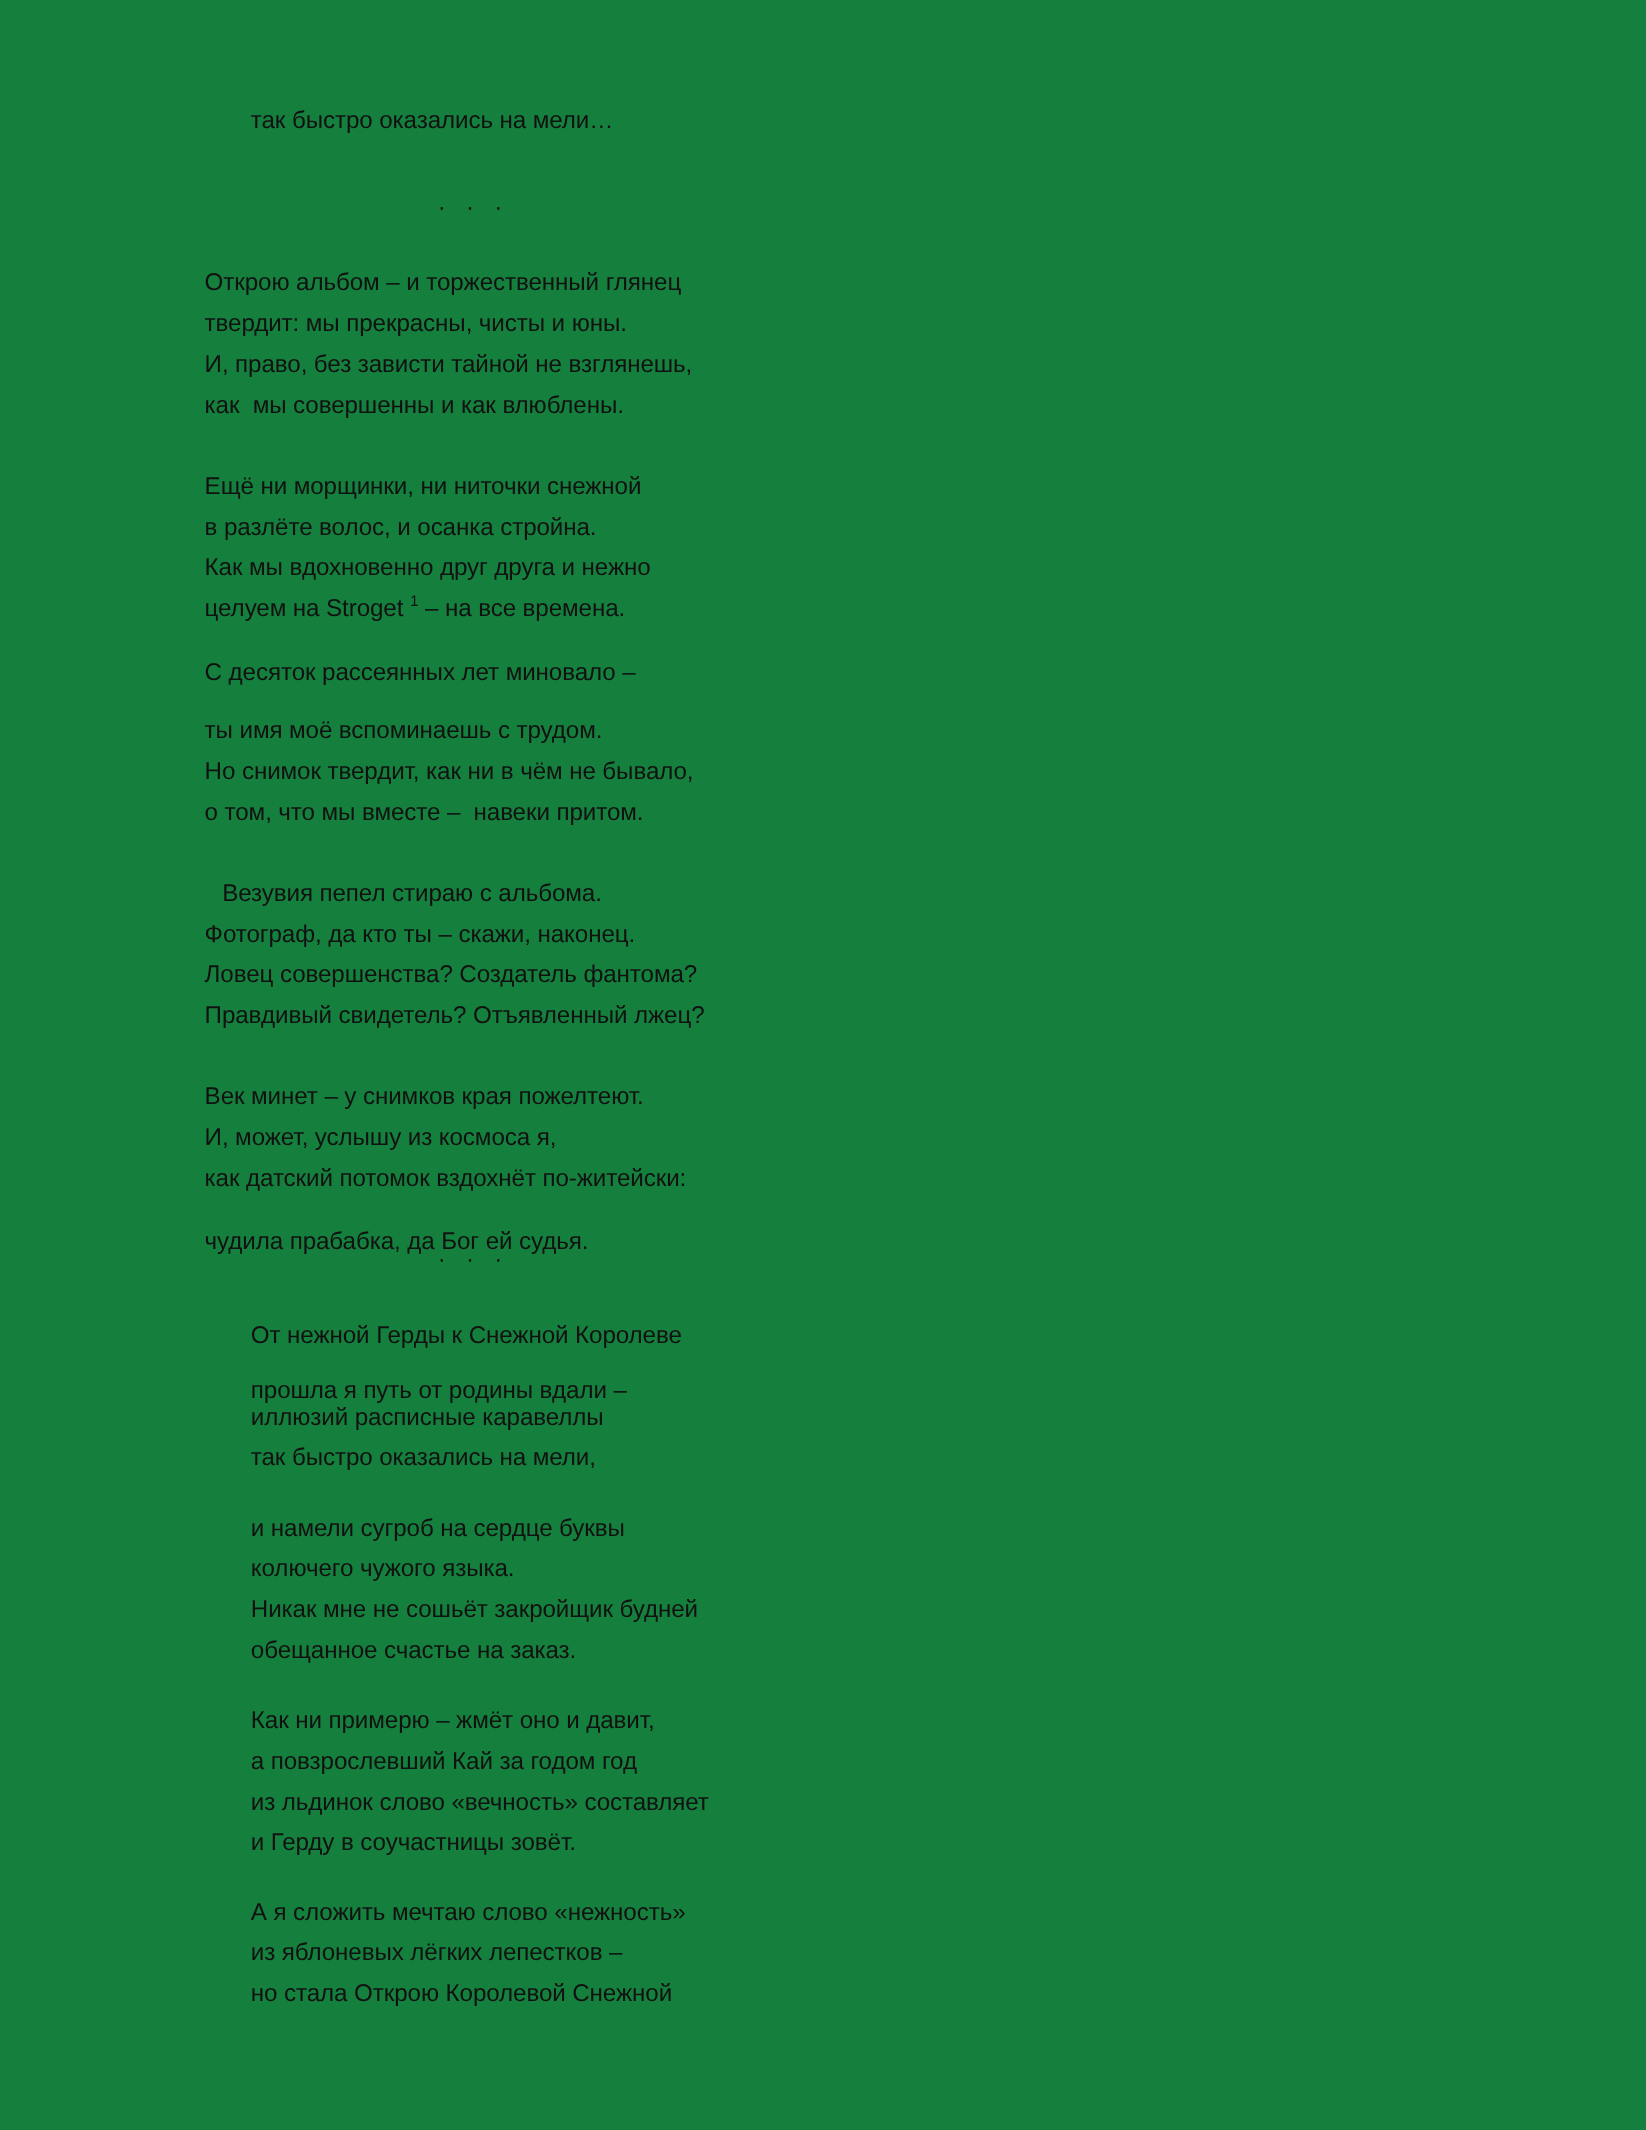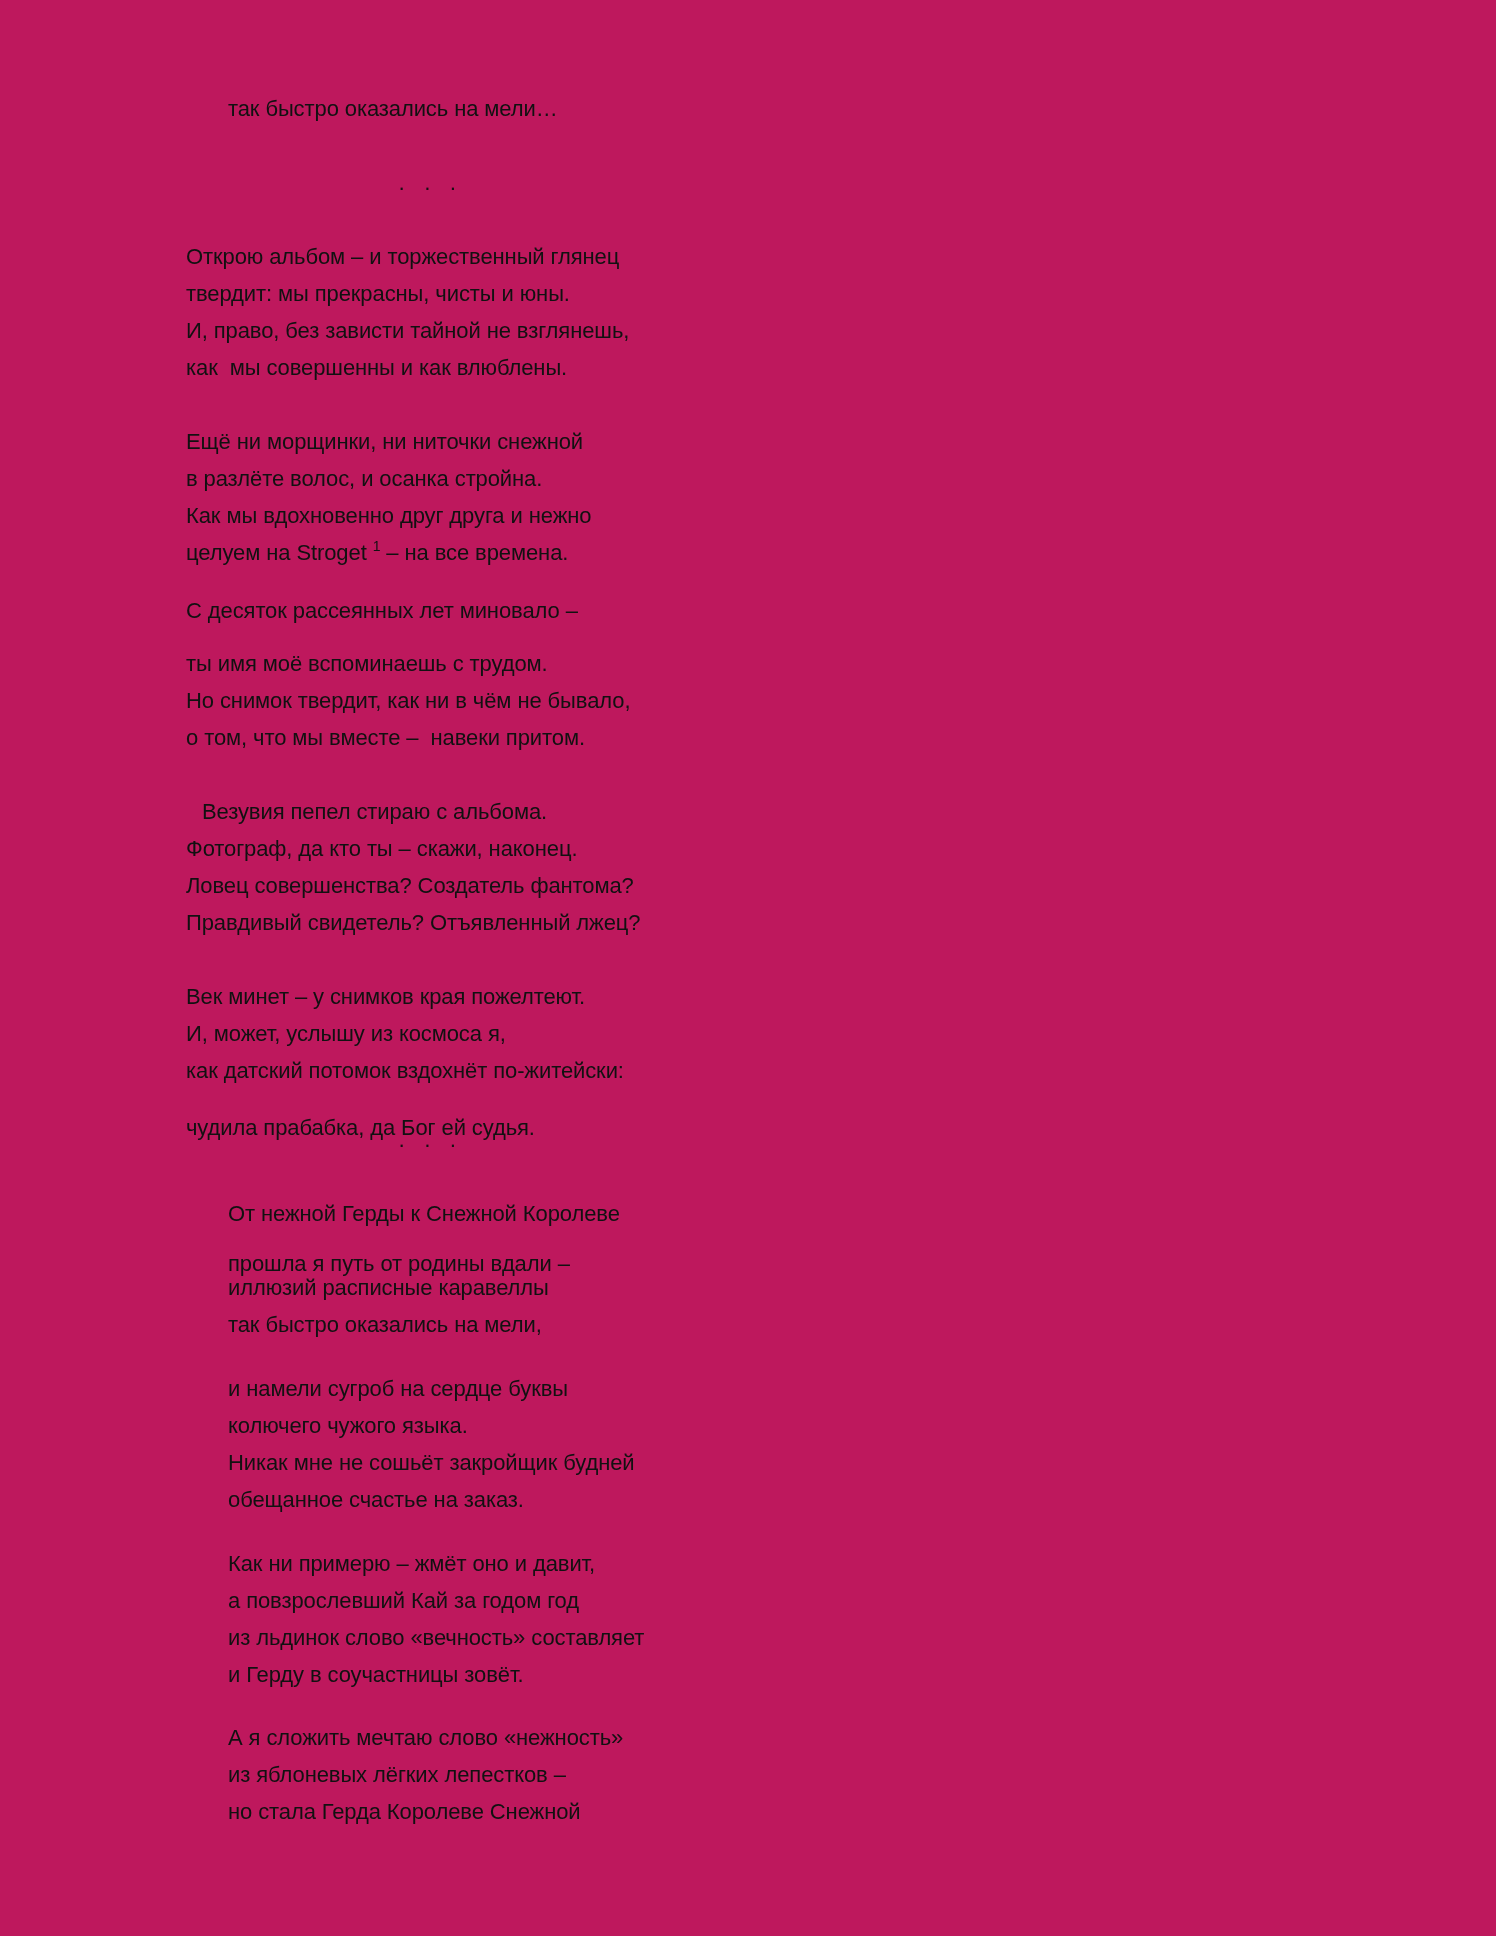--- a/index.html
+++ b/index.html
@@ -12,21 +12,21 @@
       height: 1936px;
       position: relative;
       overflow: hidden;
       font-family: "Liberation Sans", "DejaVu Sans", sans-serif;
       color: #111111;
     }
     .page {
       position: absolute;
       left: 0; top: 0;
       width: 1496px; height: 1936px;
-      background: #be185d;
+      background: #15803d;
     }
     .line {
       position: absolute;
       font-size: 22px;
       line-height: 30px;
       white-space: pre;
       letter-spacing: -0.1px;
     }
     .sep {
       position: absolute;
@@ -106,17 +106,17 @@
     <div>
       <div class="line" style="left:228px; top:1549px;">Как ни примерю – жмёт оно и давит,</div>
       <div class="line" style="left:228px; top:1586px;">а повзрослевший Кай за годом год</div>
       <div class="line" style="left:228px; top:1623px;">из льдинок слово «вечность» составляет</div>
       <div class="line" style="left:228px; top:1660px;">и Герду в соучастницы зовёт.</div>
     </div>
 
     <div>
       <div class="line" style="left:228px; top:1723px;">А я сложить мечтаю слово «нежность»</div>
       <div class="line" style="left:228px; top:1760px;">из яблоневых лёгких лепестков –</div>
-      <div class="line" style="left:228px; top:1797px;">но стала Герда Королеве Снежной</div>
+      <div class="line" style="left:228px; top:1797px;">но стала Открою Королевой Снежной</div>
     </div>
   </div>
 
 </div>
 
 </body></html>

